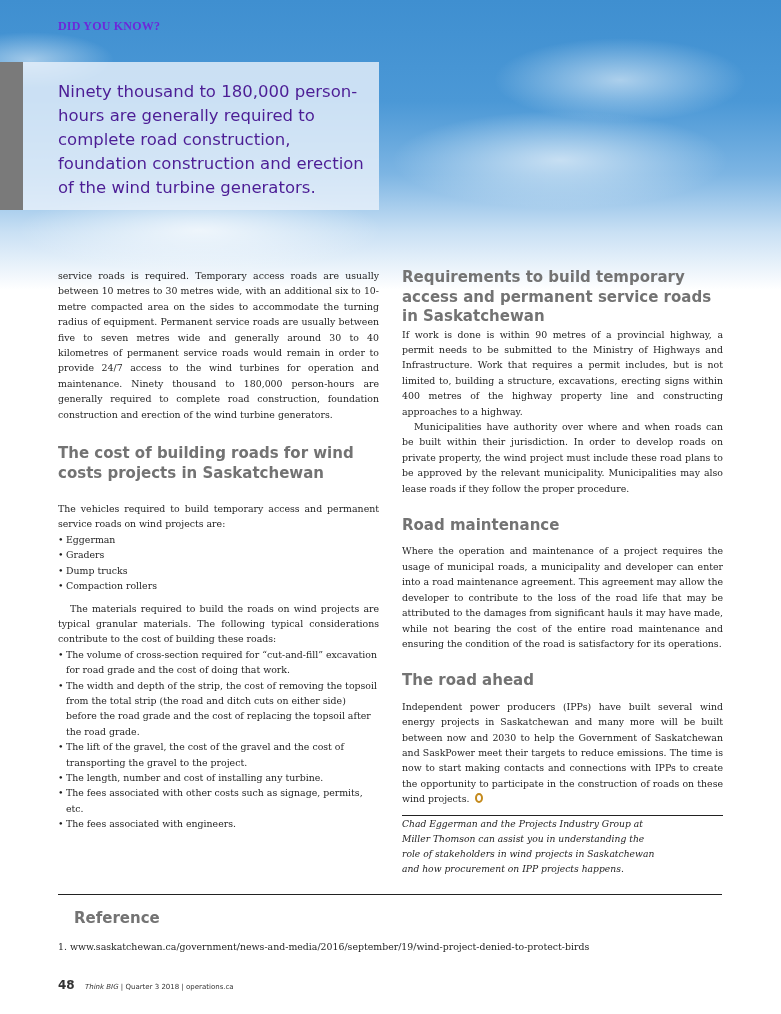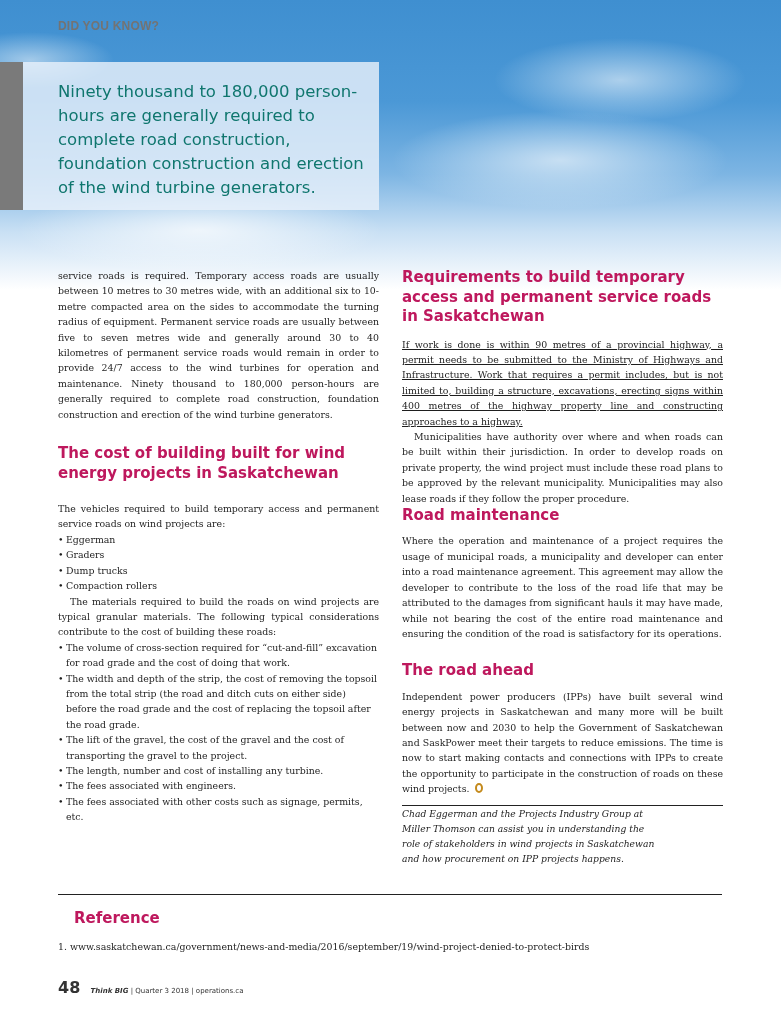--- a/index.html
+++ b/index.html
@@ -13,106 +13,106 @@
     position: absolute; left: 0; top: 0; width: 781px; height: 290px;
     background:
       radial-gradient(ellipse 180px 60px at 620px 80px, rgba(255,255,255,0.55), rgba(255,255,255,0) 70%),
       radial-gradient(ellipse 240px 70px at 560px 160px, rgba(255,255,255,0.6), rgba(255,255,255,0) 70%),
       radial-gradient(ellipse 260px 60px at 200px 230px, rgba(255,255,255,0.7), rgba(255,255,255,0) 70%),
       radial-gradient(ellipse 120px 40px at 30px 60px, rgba(255,255,255,0.5), rgba(255,255,255,0) 70%),
       linear-gradient(to bottom, #3f8fd0 0%, #4b98d6 35%, #7db5e3 60%, #c9e0f4 80%, #ffffff 100%);
   }
   .kicker {
     position: absolute; left: 58px; top: 19px;
-    font-family: Liberation Sans, sans-serif; font-weight: bold; font-size: 12px;
-    color: #737373; letter-spacing: 0.2px;
+    font-family: Liberation Serif, serif; font-weight: bold; font-size: 12px;
+    color: #6d28d9; letter-spacing: 0.2px;
   }
   .callout-bar {
     position: absolute; left: 0; top: 62px; width: 23px; height: 148px;
     background: #7a7a7a;
   }
   .callout {
     position: absolute; left: 23px; top: 62px; width: 356px; height: 148px;
     background: rgba(232,240,250,0.82);
   }
   .callout p {
     margin: 0; position: absolute; left: 35px; top: 18px; width: 320px;
     font-family: "DejaVu Sans", sans-serif; font-size: 16.5px; line-height: 24px;
-    color: #0f766e;
+    color: #4c1d95;
   }
   .col {
     position: absolute; top: 268px; width: 321px;
     font-size: 9.4px; line-height: 15.4px; color: #1e1e1e;
   }
   .col.left { left: 58px; }
   .col.right { left: 402px; }
   .col p { margin: 0; text-align: justify; }
   .col p.indent { text-indent: 12px; }
   h2 {
     font-family: "DejaVu Sans", sans-serif; font-weight: bold;
-    color: #be185d; font-size: 15px; line-height: 19.5px; margin: 0;
+    color: #737373; font-size: 15px; line-height: 19.5px; margin: 0;
   }
   ul { list-style: none; margin: 0; padding: 0; }
   ul li { position: relative; padding-left: 8px; }
   ul li::before { content: "•"; position: absolute; left: 0; }
   .end-mark {
     display: inline-block; width: 8px; height: 10px; margin-left: 6px;
     border: 2px solid #c48a1c; border-radius: 50%; box-sizing: border-box;
     vertical-align: -1px;
   }
   .rule { height: 1px; background: #222; }
   .author {
     font-style: italic; font-size: 9.2px; line-height: 15px; color: #222;
   }
   .ref-rule { position: absolute; left: 58px; top: 894px; width: 664px; height: 1px; background: #222; }
   .ref-title { position: absolute; left: 74px; top: 909px; }
   .ref-item { position: absolute; left: 58px; top: 941px; font-size: 9.4px; color: #1e1e1e; }
   .footer {
     position: absolute; left: 58px; top: 978px;
     font-family: "DejaVu Sans", sans-serif; font-size: 7px; color: #333;
   }
-  .footer .pg { font-weight: bold; font-size: 16px; margin-right: 8px; }
-  .footer .mag { font-style: italic; font-weight: bold; }
+  .footer .pg { font-weight: bold; font-size: 12px; margin-right: 8px; }
+  .footer .mag { font-style: italic; font-weight: normal; }
 </style>
 </head>
 <body>
 
 <div class="sky"></div>
 <div class="kicker">DID YOU KNOW?</div>
 <div class="callout-bar"></div>
 <div class="callout">
   <p>Ninety thousand to 180,000 person-hours are generally required to complete road construction, foundation construction and erection of the wind turbine generators.</p>
 </div>
 
 <div class="col left">
   <p>service roads is required. Temporary access roads are usually between 10 metres to 30 metres wide, with an additional six to 10-metre compacted area on the sides to accommodate the turning radius of equipment. Permanent service roads are usually between five to seven metres wide and generally around 30 to 40 kilometres of permanent service roads would remain in order to provide 24/7 access to the wind turbines for operation and maintenance. Ninety thousand to 180,000 person-hours are generally required to complete road construction, foundation construction and erection of the wind turbine generators.</p>
-  <h2 style="margin-top:22px;">The cost of building built for wind energy projects in Saskatchewan</h2>
+  <h2 style="margin-top:22px;">The cost of building roads for wind costs projects in Saskatchewan</h2>
   <p style="margin-top:18px;">The vehicles required to build temporary access and permanent service roads on wind projects are:</p>
   <ul>
     <li>Eggerman</li>
     <li>Graders</li>
     <li>Dump trucks</li>
     <li>Compaction rollers</li>
   </ul>
-  <p class="indent" style="margin-top:0;">The materials required to build the roads on wind projects are typical granular materials. The following typical considerations contribute to the cost of building these roads:</p>
+  <p class="indent" style="margin-top:7px;">The materials required to build the roads on wind projects are typical granular materials. The following typical considerations contribute to the cost of building these roads:</p>
   <ul>
     <li>The volume of cross-section required for “cut-and-fill” excavation for road grade and the cost of doing that work.</li>
     <li>The width and depth of the strip, the cost of removing the topsoil from the total strip (the road and ditch cuts on either side) before the road grade and the cost of replacing the topsoil after the road grade.</li>
     <li>The lift of the gravel, the cost of the gravel and the cost of transporting the gravel to the project.</li>
     <li>The length, number and cost of installing any turbine.</li>
+    <li>The fees associated with other costs such as signage, permits, etc.</li>
     <li>The fees associated with engineers.</li>
-    <li>The fees associated with other costs such as signage, permits, etc.</li>
   </ul>
 </div>
 
 <div class="col right">
   <h2>Requirements to build temporary access and permanent service roads in Saskatchewan</h2>
-  <p style="margin-top:10px;text-decoration:underline;">If work is done is within 90 metres of a provincial highway, a permit needs to be submitted to the Ministry of Highways and Infrastructure. Work that requires a permit includes, but is not limited to, building a structure, excavations, erecting signs within 400 metres of the highway property line and constructing approaches to a highway.</p>
+  <p style="margin-top:0;">If work is done is within 90 metres of a provincial highway, a permit needs to be submitted to the Ministry of Highways and Infrastructure. Work that requires a permit includes, but is not limited to, building a structure, excavations, erecting signs within 400 metres of the highway property line and constructing approaches to a highway.</p>
   <p class="indent">Municipalities have authority over where and when roads can be built within their jurisdiction. In order to develop roads on private property, the wind project must include these road plans to be approved by the relevant municipality. Municipalities may also lease roads if they follow the proper procedure.</p>
-  <h2 style="">Road maintenance</h2>
+  <h2 style="margin-top:20px;">Road maintenance</h2>
   <p style="margin-top:8px;">Where the operation and maintenance of a project requires the usage of municipal roads, a municipality and developer can enter into a road maintenance agreement. This agreement may allow the developer to contribute to the loss of the road life that may be attributed to the damages from significant hauls it may have made, while not bearing the cost of the entire road maintenance and ensuring the condition of the road is satisfactory for its operations.</p>
   <h2 style="margin-top:20px;">The road ahead</h2>
   <p style="margin-top:8px;"><span>Independent power producers (IPPs) have built several wind energy projects in Saskatchewan and many more will be built between now and 2030 to help the Government of Saskatchewan and SaskPower meet their targets to reduce emissions. The time is now to start making contacts and connections with IPPs to create the opportunity to participate in the construction of roads on these wind projects.</span><span class="end-mark"></span></p>
   <div class="rule" style="margin-top:8px;"></div>
   <p class="author" style="width:260px; text-align:left;">Chad Eggerman and the Projects Industry Group at Miller Thomson can assist you in understanding the role of stakeholders in wind projects in Saskatchewan and how procurement on IPP projects happens.</p>
 </div>
 
 <div class="ref-rule"></div>
 <h2 class="ref-title">Reference</h2>
 <div class="ref-item">1. www.saskatchewan.ca/government/news-and-media/2016/september/19/wind-project-denied-to-protect-birds</div>

